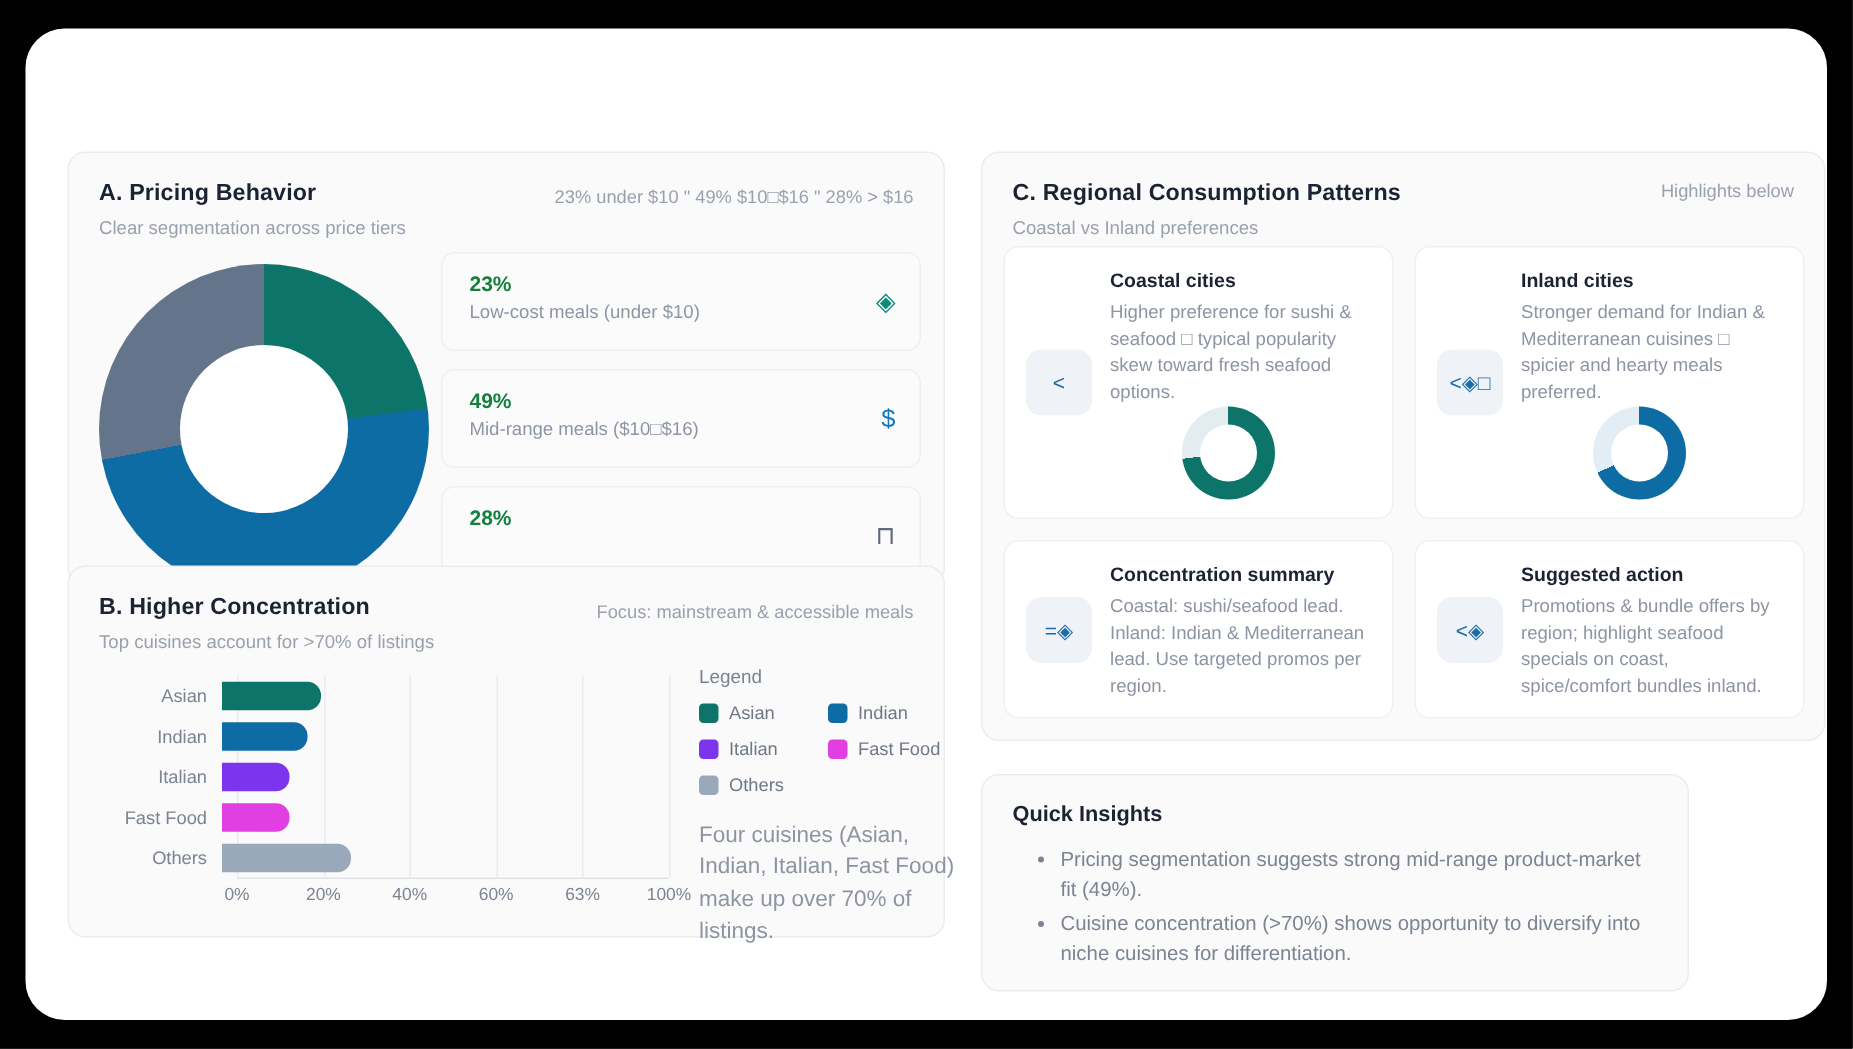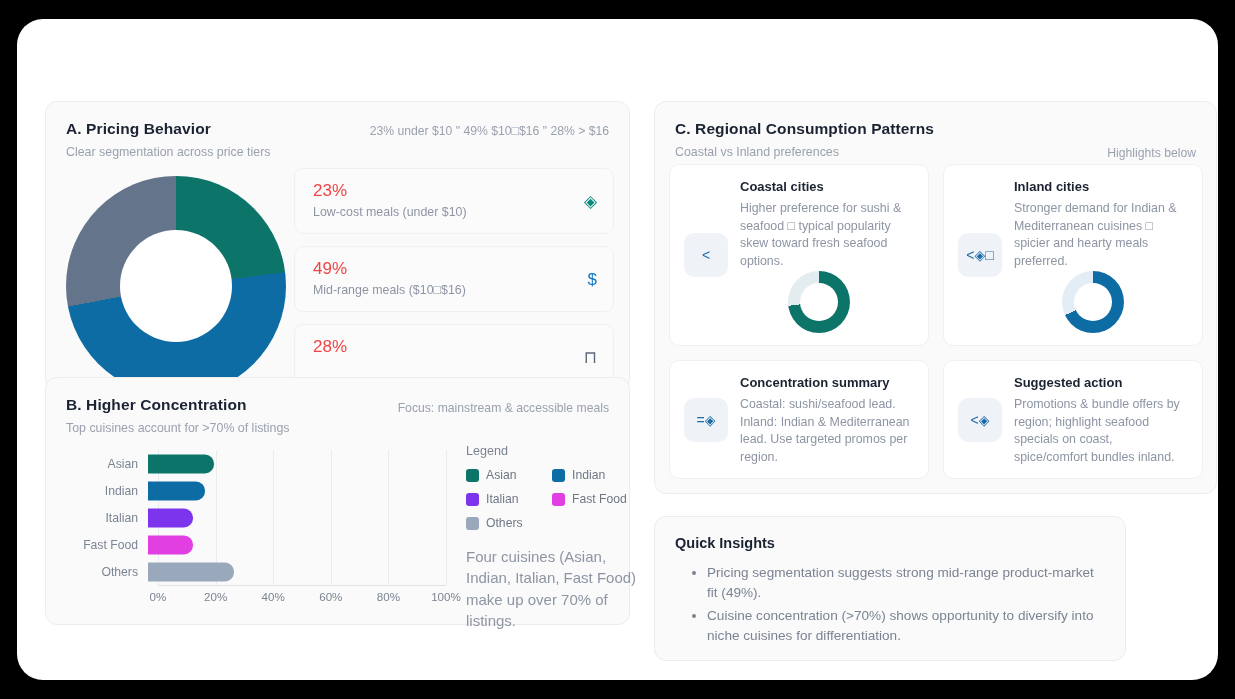--- a/index.html
+++ b/index.html
@@ -91,23 +91,23 @@
   .stat-card {
     position: relative;
     background: #fbfbfc;
     border: 1px solid #eef0f2;
     border-radius: 9px;
     height: 66px;
     margin-bottom: 12px;
     padding: 12px 52px 0 18px;
   }
   .stat-value {
-    font-size: 17px;
-    font-weight: normal;
-    color: #ef4444;
+    font-size: 14px;
+    font-weight: bold;
+    color: #15803d;
     line-height: 1.15;
   }
   .stat-label {
     font-size: 12.4px;
     color: #8d95a3;
     margin-top: 4px;
   }
   .stat-icon {
     position: absolute;
     right: 16px; top: 50%;
@@ -221,21 +221,21 @@
   .legend-note {
     margin-top: 6px;
     font-size: 15px;
     line-height: 1.42;
     color: #8d95a3;
     width: 172px;
   }
 
   
   #panelC { left: 637px; top: 82px; width: 563px; height: 393px; }
-  #panelC .panel-meta { top: 44px; text-align: right; }
+  #panelC .panel-meta { top: 18px; text-align: right; }
 
   .c-grid {
     position: absolute;
     left: 14px; top: 62px;
     width: 535px;
     display: flex;
     flex-wrap: wrap;
     gap: 14px;
   }
   .c-card {
@@ -400,21 +400,21 @@
                     <div class="bar-fill" style="width: 29%; background: rgb(154, 168, 187);"></div>
                   </div>
                 </div>
               </div>
             <div class="axis-line"></div>
             <div class="x-ticks" id="xTicks">
                 <span class="xt" style="left: 0%;">0%</span>
                 <span class="xt" style="left: 20%;">20%</span>
                 <span class="xt" style="left: 40%;">40%</span>
                 <span class="xt" style="left: 60%;">60%</span>
-                <span class="xt" style="left: 80%;">80%</span>
+                <span class="xt" style="left: 80%;">63%</span>
                 <span class="xt" style="left: 100%;">100%</span>
               </div>
           </div>
 
           <div class="legend-col">
             <div class="legend-title">Legend</div>
             <div class="legend-grid" id="legendGrid">
                 <div class="legend-item">
                   <span class="legend-swatch" style="background: rgb(13, 116, 105);"></span>
                   <span class="legend-label">Asian</span>

